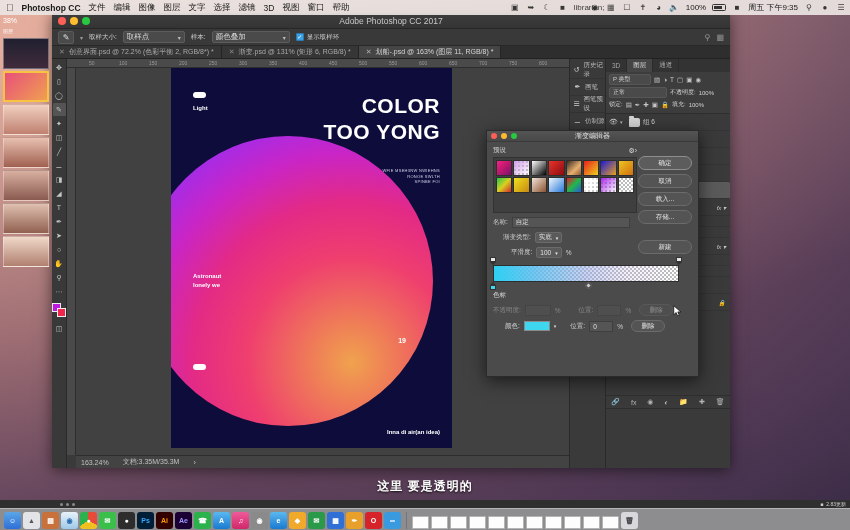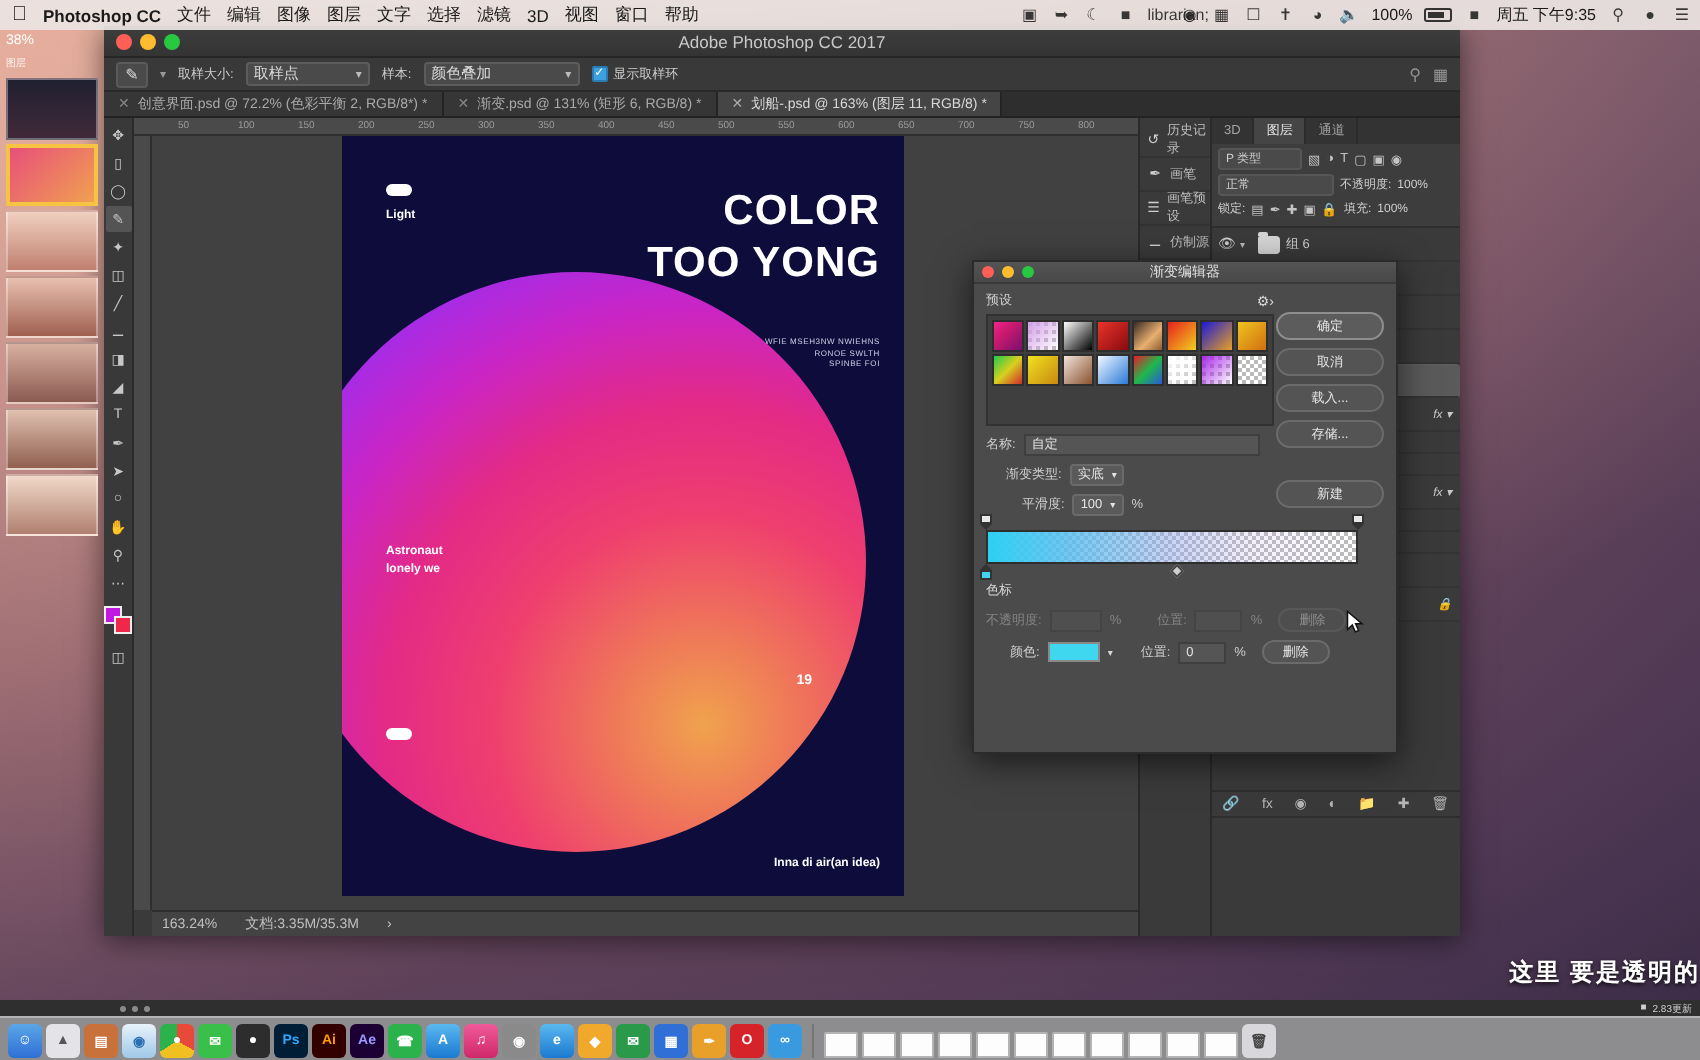--- a/index.html
+++ b/index.html
@@ -205,21 +205,21 @@
   .stop-bot .h{ width:6px;height:5px;border:1px solid #333;}
   .mid-diamond{ position:absolute; bottom:-6px; width:5px;height:5px; background:#cfcfcf;
     border:1px solid #444; transform:rotate(45deg);}
   .sec-title{ margin-top:9px; font-size:6.5px; color:#d6d6d6;}
   .dis{ opacity:.42; }
   .colorchip{ width:26px;height:10px; background:#3fd6f0; border:1px solid #8a8a8a;}
   .cursor{ position:absolute; left:186px; top:163px; z-index:55; width:9px; height:12px;}
 
   
   .subtitle{
-    position:absolute; left:0; right:0; top:478px; text-align:right; z-index:70;
+    position:absolute; left:0; right:0; top:478px; text-align:center; z-index:70;
     color:#fff; font-size:12px; font-weight:bold; letter-spacing:1px;
     text-shadow:0 1px 2px rgba(0,0,0,.8);
   }
 
   
   .filmstrip{ position:absolute; left:0; top:15px; width:52px; bottom:25px; z-index:30; }
   .fs-head{ color:#fff; font-size:7px; padding:2px 3px; }
   .fs-thumb{ width:46px; height:31px; margin:2px 3px; border:1px solid rgba(255,255,255,.35); }
   .fs-thumb.active{ border:2px solid #f6c343;}
 

